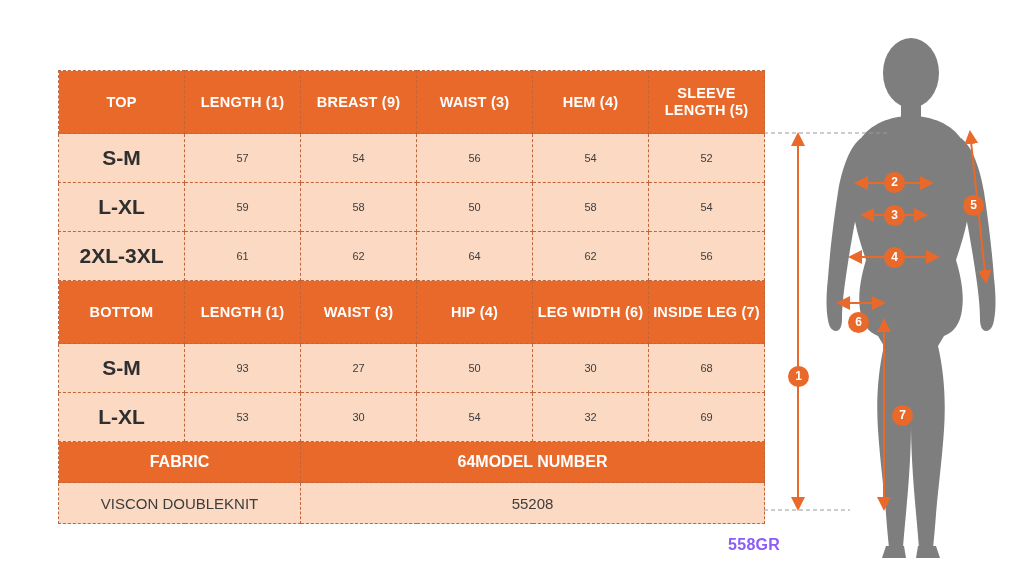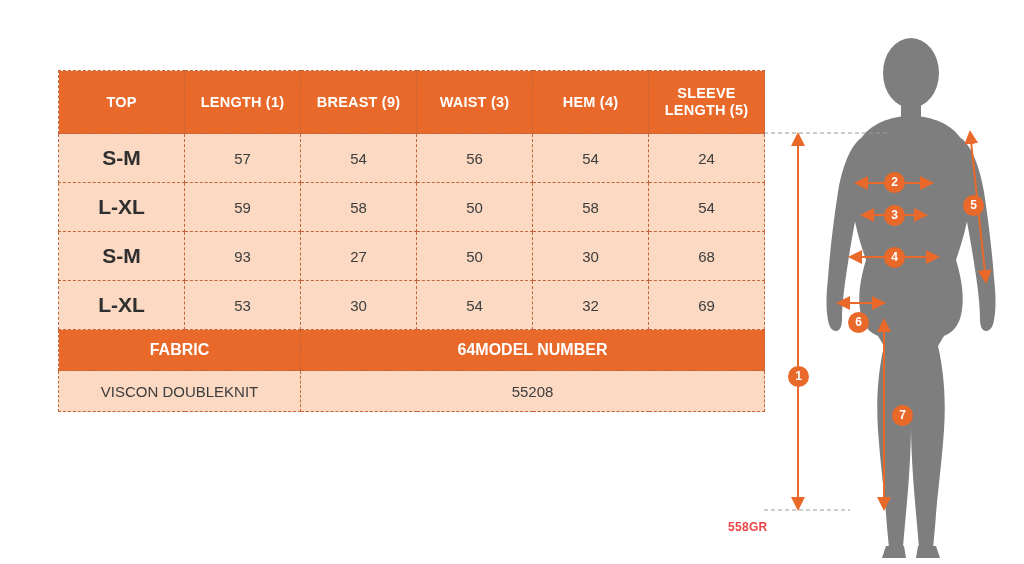--- a/index.html
+++ b/index.html
@@ -43,21 +43,21 @@
     color: #ffffff;
     font-weight: bold;
     font-size: 14.5px;
     height: 60px;
     line-height: 1.15;
     letter-spacing: .2px;
   }
   tr.data-row td {
     background: #fbd9c3;
     height: 46px;
-    font-size: 15px;
+    font-size: 11px;
   }
   tr.data-row td.rowlabel {
     font-weight: bold;
     font-size: 21px;
     color: #2f2f2f;
   }
   tr.footer-head td {
     background: #e8692a;
     color: #ffffff;
     font-weight: bold;
@@ -68,24 +68,24 @@
     background: #fbd9c3;
     height: 38px;
     font-size: 15px;
   }
   .col1 { width: 126px; }
   .colx { width: 116px; }
 
   .code-label {
     position: absolute;
     left: 728px;
-    top: 520px;
-    font-size: 12px;
-    font-weight: bold;
-    color: #ef4444;
+    top: 536px;
+    font-size: 16px;
+    font-weight: bold;
+    color: #8b5cf6;
     letter-spacing: .3px;
   }
 
   
   .figure-panel {
     position: absolute;
     left: 780px;
     top: 20px;
     width: 244px;
     height: 544px;
@@ -143,31 +143,47 @@
           <td>HEM (4)</td>
           <td>SLEEVE LENGTH (5)</td>
         </tr>
 
         <tr class="data-row">
           <td class="rowlabel">S-M</td>
           <td>57</td>
           <td>54</td>
           <td>56</td>
           <td>54</td>
-          <td>24</td>
+          <td>52</td>
         </tr>
         <tr class="data-row">
           <td class="rowlabel">L-XL</td>
           <td>59</td>
           <td>58</td>
           <td>50</td>
           <td>58</td>
           <td>54</td>
         </tr>
-
+        <tr class="data-row">
+          <td class="rowlabel">2XL-3XL</td>
+          <td>61</td>
+          <td>62</td>
+          <td>64</td>
+          <td>62</td>
+          <td>56</td>
+        </tr>
+
+        <tr class="header-row">
+          <td>BOTTOM</td>
+          <td>LENGTH (1)</td>
+          <td>WAIST (3)</td>
+          <td>HIP (4)</td>
+          <td>LEG WIDTH (6)</td>
+          <td>INSIDE LEG (7)</td>
+        </tr>
 
         <tr class="data-row">
           <td class="rowlabel">S-M</td>
           <td>93</td>
           <td>27</td>
           <td>50</td>
           <td>30</td>
           <td>68</td>
         </tr>
         <tr class="data-row">

